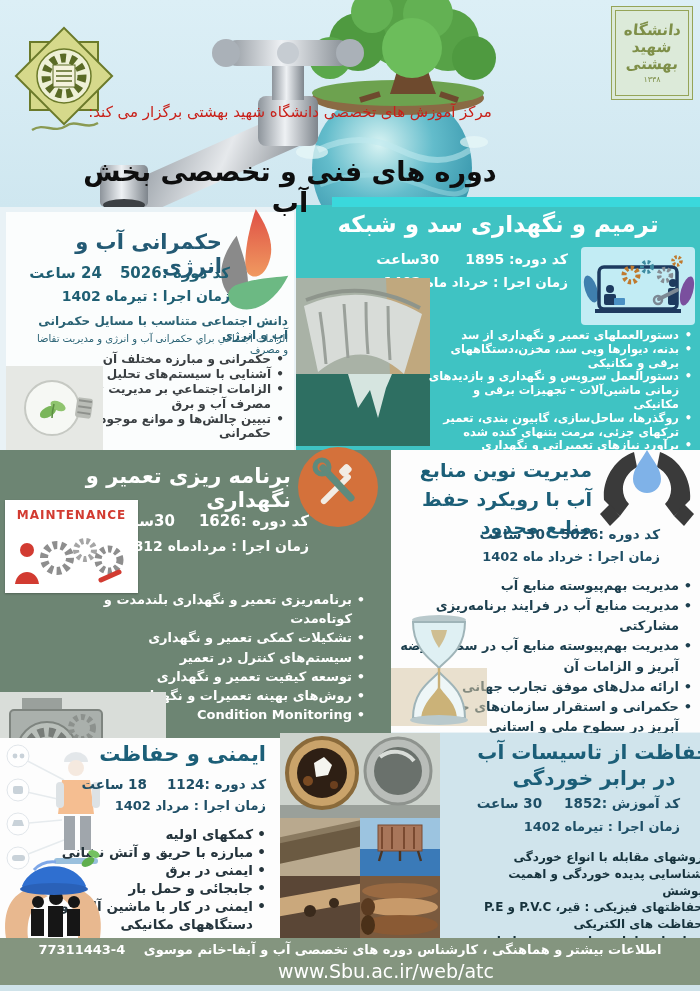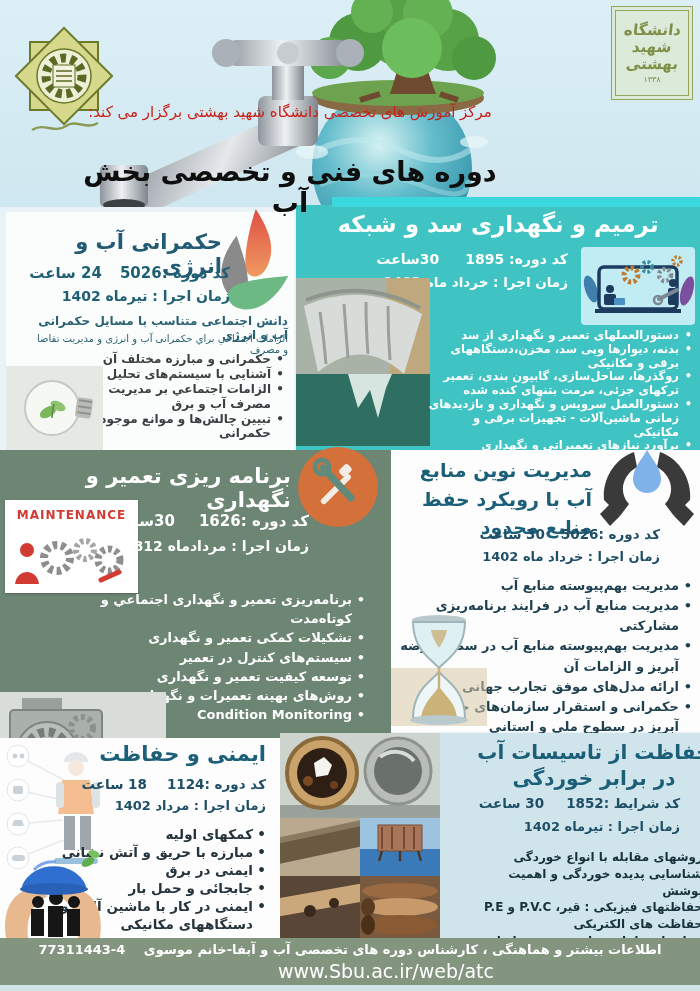--- a/index.html
+++ b/index.html
@@ -224,22 +224,22 @@
       <path d="M90,0 H134 V120 H95 Z" fill="#c0a87e"></path>
       <path d="M8,28 Q67,2 126,36 L108,96 Q66,58 22,94 Z" fill="#d8dcd8"></path>
       <path d="M24,34 Q28,60 30,86 M48,26 Q50,55 52,80 M70,24 Q70,52 72,76 M92,28 Q92,56 94,82" stroke="#9aa09a" stroke-width="3" fill="none"></path>
       <rect x="0" y="96" width="134" height="72" fill="#2e6f62"></rect>
       <path d="M52,96 L62,130 L74,112 L82,140 L90,110 L96,96 Z" fill="#e9f2ee" opacity=".9"></path>
       <path d="M10,22 Q67,0 124,30" stroke="#8e958c" stroke-width="4" fill="none"></path>
     </svg>
     <ul class="abs bl">
         <li>دستورالعملهای تعمیر و نگهداری از سد</li>
         <li>بدنه، دیوارها وپی سد، مخزن،دستگاههای برقی و مکانیکی</li>
+        <li>دستورالعمل سرویس و نگهداری و بازدیدهای زمانی ماشین‌آلات - تجهیزات برقی و مکانیکی</li>
         <li>روگذرها، ساحل‌سازی، گابیون بندی، تعمیر ترکهای جزئی، مرمت بتنهای کنده شده</li>
-        <li>دستورالعمل سرویس و نگهداری و بازدیدهای زمانی ماشین‌آلات - تجهیزات برقی و مکانیکی</li>
         <li>برآورد نیازهای تعمیراتی و نگهداری</li>
         <li>برنامه سرویس و تعمیرات سالیانه</li>
       </ul>
   </section>
 
   <section class="card" id="card-maintenance">
     <svg class="abs" style="right:12px;top:-4px" width="82" height="82" viewBox="0 0 82 82">
       <circle cx="41" cy="41" r="40" fill="#d4713b"></circle>
       <rect x="18" y="38" width="40" height="6" rx="3" fill="#f2ece4" transform="rotate(-45 41 41)"></rect>
       <rect x="52" y="30" width="12" height="9" rx="3" fill="#f2ece4" transform="rotate(-45 41 41)"></rect>
@@ -258,21 +258,21 @@
         <path d="M18,40 l10,6 M26,40 l-10,6" stroke="#fff" stroke-width="1.5"></path>
         <path d="M96,56 l18,-8" stroke="#d23b31" stroke-width="5" stroke-linecap="round"></path>
       </svg>
     </div>
     <div class="abs coderow" style="right:82px;top:62px">
       <span>کد دوره :1626</span>
       <span>30ساعت</span>
     </div>
     <div class="abs fa time">زمان اجرا : مردادماه 1812</div>
     <ul class="abs bl">
-        <li>برنامه‌ریزی تعمیر و نگهداری اجتماعي و کوتاه‌مدت</li>
+        <li>برنامه‌ریزی تعمیر و نگهداری بلندمدت و کوتاه‌مدت</li>
         <li>تشکیلات کمکی تعمیر و نگهداری</li>
         <li>سیستم‌های کنترل در تعمیر</li>
         <li>توسعه کیفیت تعمیر و نگهداری</li>
         <li>روش‌های بهینه تعمیرات و نگهداری</li>
         <li>Condition Monitoring</li>
       </ul>
     <svg class="abs" style="left:0;bottom:0" width="166" height="122" viewBox="0 0 166 122">
       <rect width="166" height="122" fill="#d9ddd9"></rect>
       <rect x="22" y="6" width="40" height="16" fill="#9aa09c"></rect>
       <rect x="10" y="18" width="92" height="88" rx="4" fill="#aab0ac" stroke="#7e847f" stroke-width="2"></rect>
@@ -405,21 +405,21 @@
       <ellipse cx="120" cy="174" rx="38" ry="9" fill="#c89a6a"></ellipse>
       <ellipse cx="120" cy="192" rx="38" ry="10" fill="#8a5a34"></ellipse>
       <ellipse cx="88" cy="174" rx="7" ry="9" fill="#5a3a20"></ellipse>
         <ellipse cx="88" cy="192" rx="7" ry="10" fill="#4a3018"></ellipse>
     </svg>
   </div>
 
   <section class="card" id="card-corrosion">
     <h2 class="abs fa title" style="margin:0">حفاظت از تاسیسات آب در برابر خوردگی</h2>
     <div class="abs coderow" style="right:44px;top:62px">
-      <span>کد شرایط :1852</span>
+      <span>کد آموزش :1852</span>
       <span>30 ساعت</span>
     </div>
     <div class="abs fa time">زمان اجرا : تیرماه 1402</div>
     <ul class="abs bl">
         <li>روشهای مقابله با انواع خوردگی</li>
         <li>شناسایی پدیده خوردگی و اهمیت پوشش</li>
         <li>حفاظتهای فیزیکی :  قیر، P.V.C و P.E</li>
         <li>حفاظت های الکتریکی</li>
         <li>محاسبات طراحی با توجه به شرایط خاك وسازه</li>
       </ul>

